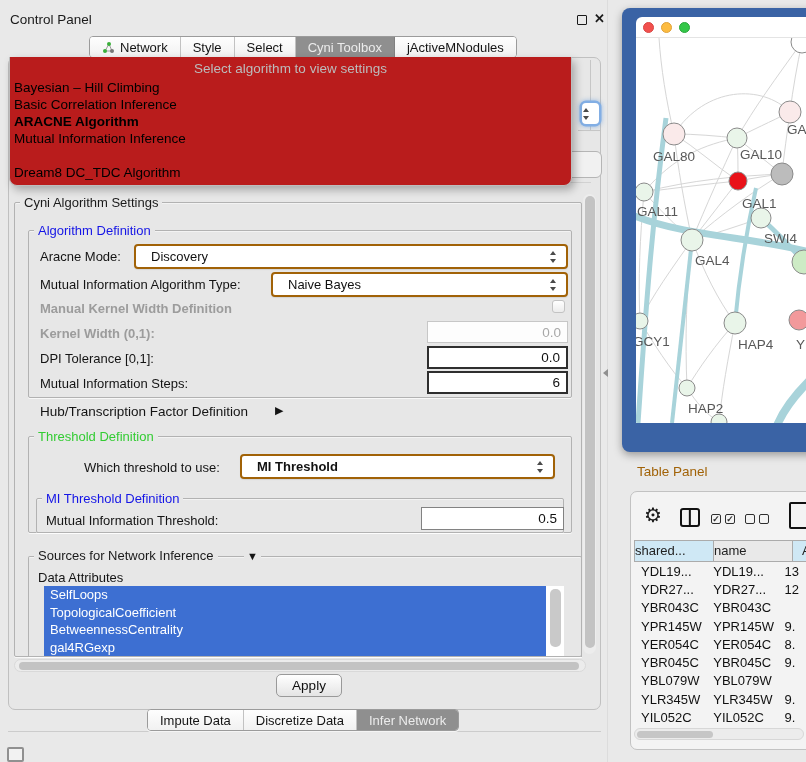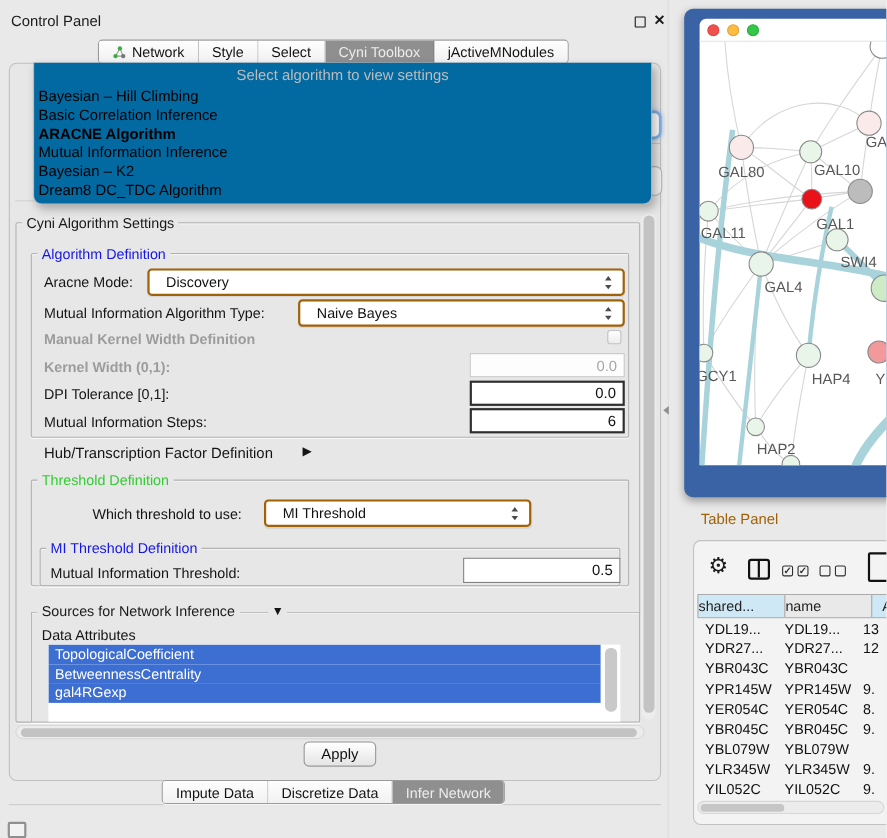--- a/index.html
+++ b/index.html
@@ -62,21 +62,21 @@
   .attr-scroll { position:absolute; right:3px; top:3px; width:11px; height:58px; background:#c9c9c9; border-radius:5px; }
 
   .vscroll { left:583px; top:194px; width:13px; height:460px; background:#ededed; border-radius:7px; }
   .vscroll .thumb { position:absolute; left:1.5px; top:2px; width:10px; height:452px; background:#c3c3c3; border-radius:5px; }
   .hscroll { left:14px; top:659px; width:572px; height:13px; background:#ececec; border:1px solid #d9d9d9; border-radius:7px; }
   .hscroll .thumb { position:absolute; left:4px; top:1.5px; width:560px; height:8px; background:#c3c3c3; border-radius:4px; }
 
   .apply-btn { left:276px; top:674px; width:66px; height:23px; background:linear-gradient(#ffffff,#e4e4e4); border:1px solid #999; border-radius:5px; font-size:13.5px; color:#111; display:flex; align-items:center; justify-content:center; }
 
   
-  .popup { left:30px; top:57px; width:563px; height:129px; background:#0369a1; border:1px solid #bdbdbd; border-top:none; border-radius:0 0 8px 8px; box-shadow:3px 4px 9px rgba(0,0,0,.28); z-index:50; }
+  .popup { left:9px; top:57px; width:563px; height:129px; background:#b91c1c; border:1px solid #bdbdbd; border-top:none; border-radius:0 0 8px 8px; box-shadow:3px 4px 9px rgba(0,0,0,.28); z-index:50; }
   .popup-placeholder { position:absolute; top:4px; width:100%; text-align:center; font-size:13.5px; color:#bcbcbc; }
   .popup-item { position:absolute; left:3px; width:550px; height:17.4px; line-height:17.4px; font-size:13.5px; color:#000; padding-left:1px; white-space:nowrap; }
   .popup-item.bold { font-weight:bold; }
 
   
   .divider-line { left:607px; top:0; width:1px; height:762px; background:#dcdcdc; }
   .divider-handle { left:603px; top:369px; width:0; height:0; border-top:4px solid transparent; border-bottom:4px solid transparent; border-right:5px solid #8f8f8f; }
 
   
   .net-frame { left:622px; top:8px; width:200px; height:444px; background:var(--frame-blue,#3a63a5); border-radius:8px; box-shadow:0 3px 8px rgba(0,0,0,.35); }
@@ -190,39 +190,40 @@
     <span>6</span>
   </div>
 
   <span class="abs plain" style="left:40px; top:404px;">Hub/Transcription Factor Definition</span>
   <span class="abs arrow-glyph" style="left:275px; top:404px;">▶</span>
 
   <div class="abs gbox" style="left:28px; top:436px; width:544px; height:97px;"></div>
   <span class="abs gtitle t-green" style="left:34px; top:430px;">Threshold Definition</span>
 
   <span class="abs lbl" style="left:84px; top:460px;">Which threshold to use:</span>
-  <div class="abs combo" style="left:240px; top:454px; width:243px; height:25px;">
+  <div class="abs combo" style="left:240px; top:454px; width:315px; height:25px;font-weight:bold;">
     <span class="combo-text">MI Threshold</span>
     <span class="stepper"></span>
   </div>
 
   <div class="abs gbox" style="left:36px; top:498px; width:528px; height:35px;"></div>
   <span class="abs gtitle t-blue" style="left:42px; top:492px;">MI Threshold Definition</span>
 
   <span class="abs lbl" style="left:46px; top:513px;">Mutual Information Threshold:</span>
   <div class="abs field mid" style="left:421px; top:507px; width:143px; height:23px;">
     <span>0.5</span>
   </div>
 
   <div class="abs gbox" style="left:28px; top:556px; width:554px; height:101px; border-bottom:none; border-radius:2px 2px 0 0;"></div>
   <span class="abs gtitle t-black" style="left:34px; top:549px;">Sources for Network Inference</span>
   <span class="abs arrow-glyph" style="left:244px; top:550px; background:#e7e7e7; padding:0 3px;">▼</span>
   <span class="abs lbl" style="left:38px; top:570px;">Data Attributes</span>
 
   <div class="abs attr-list" style="left:44px; top:586px; width:520px; height:70px;">
+    <div class="attr-item">SelfLoops</div>
     <div class="attr-item">TopologicalCoefficient</div>
     <div class="attr-item">BetweennessCentrality</div>
     <div class="attr-item">gal4RGexp</div>
     <div class="attr-scroll"></div>
   </div>
 
   <div class="abs vscroll">
       <div class="thumb"></div>
     </div>
   <div class="abs hscroll">
@@ -242,21 +243,20 @@
         <span>Infer Network</span>
       </div>
   </div>
 
   <div class="abs popup">
     <div class="popup-placeholder">Select algorithm to view settings</div>
     <div class="popup-item" style="top:22px;">Bayesian – Hill Climbing</div>
     <div class="popup-item" style="top:39px;">Basic Correlation Inference</div>
     <div class="popup-item bold" style="top:56px;">ARACNE Algorithm</div>
     <div class="popup-item" style="top:73px;">Mutual Information Inference</div>
-    <div class="popup-item" style="top:90px;">Bayesian – K2</div>
     <div class="popup-item" style="top:107px;">Dream8 DC_TDC Algorithm</div>
   </div>
 
   <div class="abs divider-line"></div>
   <div class="abs divider-handle"></div>
 
   <div class="abs net-frame"></div>
   <div class="abs net-win"></div>
   <div class="abs tl" style="left:643px; top:22px; background:var(--mac-red,#f2504d); border:1px solid #d94643;"></div>
   <div class="abs tl" style="left:661px; top:22px; background:var(--mac-yellow,#fdbc40); border:1px solid #dfa23a;"></div>

